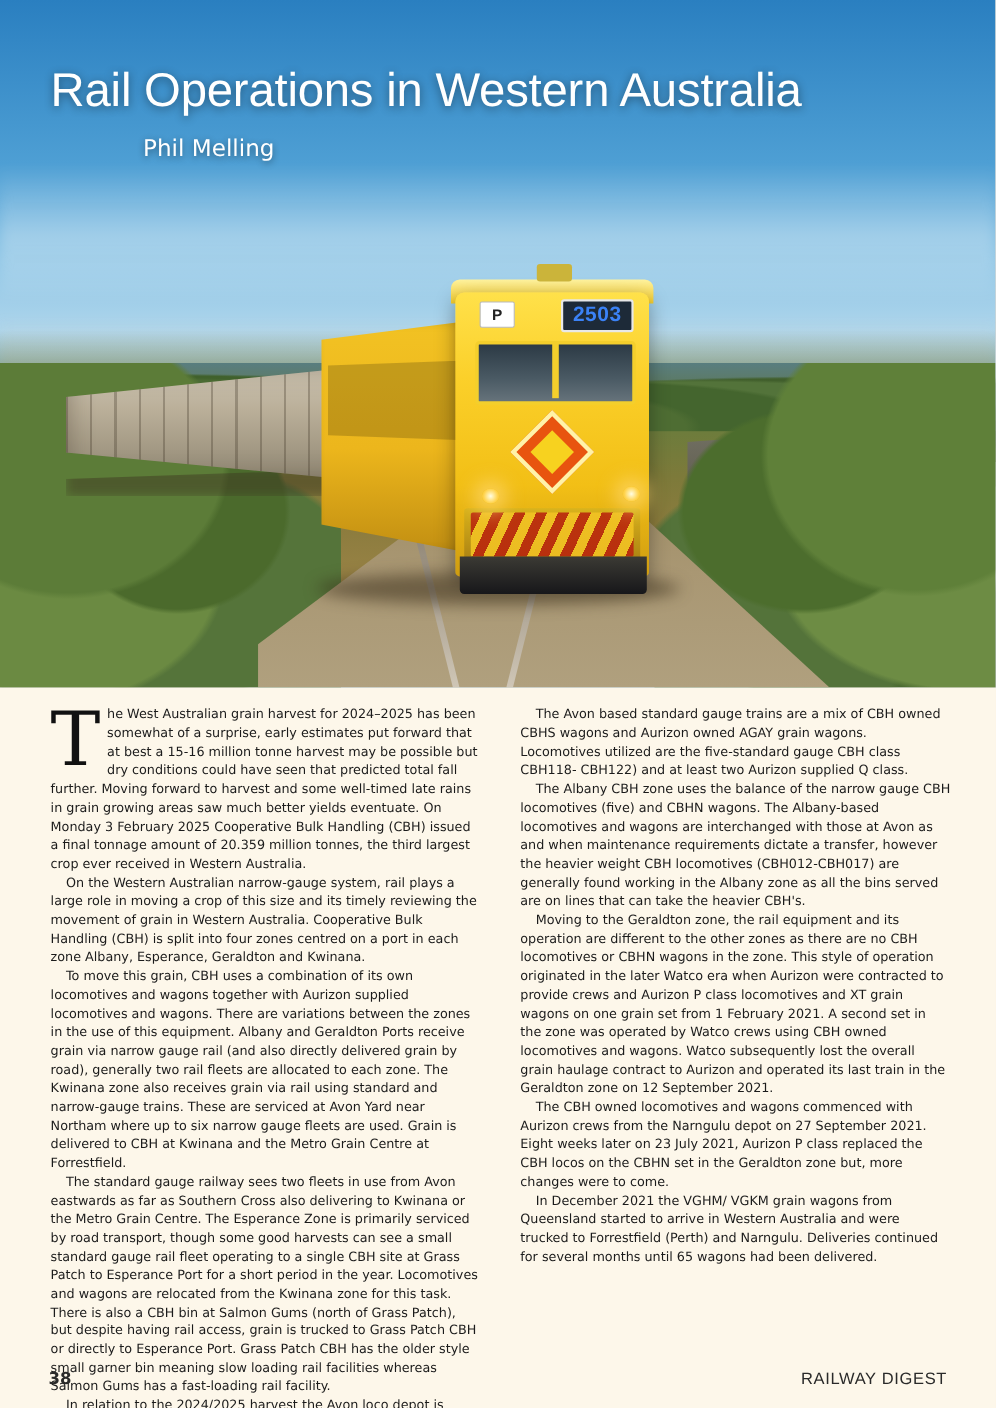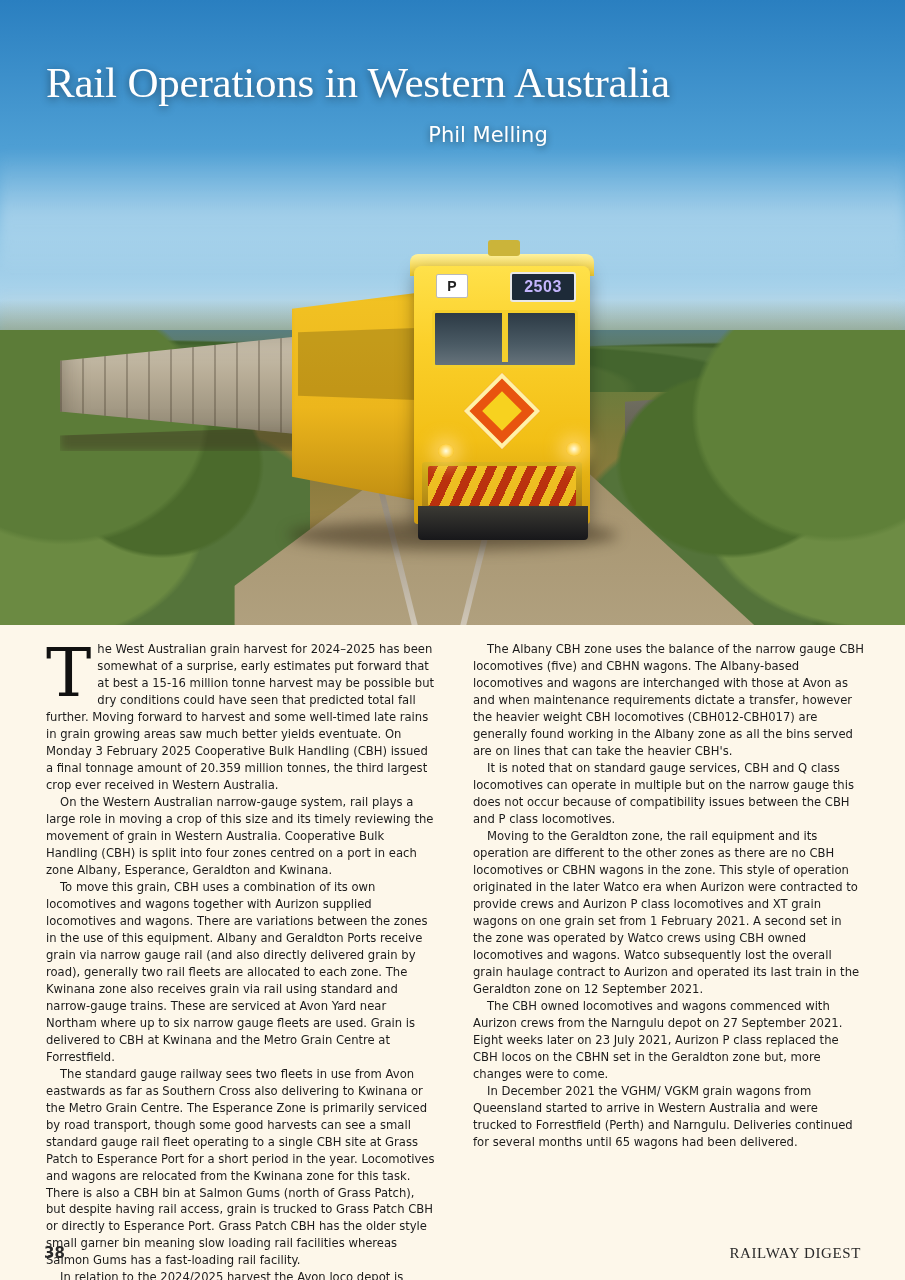--- a/index.html
+++ b/index.html
@@ -176,23 +176,23 @@
     background: linear-gradient(180deg, #fff3a0, #f6cd2b);
     border-radius: 8px 8px 0 0;
   }
   .loco .numberboard {
     position: absolute;
     right: 14px; top: 6px;
     width: 62px; height: 26px;
     background: #1d2a38;
     border: 2px solid #e8e8e8;
     border-radius: 3px;
-    color: #c4b5fd;
+    color: #3b82f6;
     font-family: "Liberation Sans", sans-serif;
-    font-size: 16px;
+    font-size: 19px;
     font-weight: bold;
     letter-spacing: 0.5px;
     text-align: center;
     line-height: 26px;
   }
   .loco .classletter {
     position: absolute;
     left: 22px; top: 8px;
     width: 30px; height: 22px;
     background: #ffffff;
@@ -293,36 +293,35 @@
   
   .title-block {
     position: absolute;
     left: 46px;
     top: 58px;
     width: 800px;
     z-index: 5;
   }
   .title-block h1 {
     margin: 0;
-    font-family: Liberation Serif, serif;
+    font-family: Liberation Sans, sans-serif;
     font-weight: 400;
     font-size: 43px;
     line-height: 1.14;
     color: #ffffff;
     text-shadow: 0 2px 9px rgba(0,0,0,0.45);
     letter-spacing: -0.2px;
   }
   .title-block .byline {
     margin-top: 16px;
     margin-left: 84px;
     font-family: "DejaVu Sans", sans-serif;
     font-size: 21px;
     color: #ffffff;
     text-shadow: 0 2px 7px rgba(0,0,0,0.45);
-    text-align: center;
   }
 
   
   .article {
     position: absolute;
     left: 0;
     top: 625px;
     width: 905px;
     height: 655px;
     background: #fdf7ea;
@@ -373,21 +372,21 @@
     bottom: 18px;
     font-family: "DejaVu Sans", sans-serif;
     font-size: 15px;
     color: #2a2a2a;
     font-weight: bold;
   }
   .footer .masthead {
     position: absolute;
     right: 44px;
     bottom: 18px;
-    font-family: Liberation Serif, serif;
+    font-family: Liberation Sans, sans-serif;
     font-size: 15px;
     letter-spacing: 0.6px;
     color: #2a2a2a;
     margin-top: 32px;
   }
 </style>
 </head>
 <body>
 
 <div class="hero">
@@ -437,22 +436,22 @@
 <div class="article">
   <div class="columns">
     <div class="col">
       <p class="first"><span class="dropcap">T</span><span>he West Australian grain harvest for 2024–2025 has been somewhat of a surprise, early estimates put forward that at best a 15-16 million tonne harvest may be possible but dry conditions could have seen that predicted total fall further. Moving forward to harvest and some well-timed late rains in grain growing areas saw much better yields eventuate. On Monday 3 February 2025 Cooperative Bulk Handling (CBH) issued a final tonnage amount of 20.359 million tonnes, the third largest crop ever received in Western Australia.</span></p>
       <p>On the Western Australian narrow-gauge system, rail plays a large role in moving a crop of this size and its timely reviewing the movement of grain in Western Australia. Cooperative Bulk Handling (CBH) is split into four zones centred on a port in each zone Albany, Esperance, Geraldton and Kwinana.</p>
       <p>To move this grain, CBH uses a combination of its own locomotives and wagons together with Aurizon supplied locomotives and wagons. There are variations between the zones in the use of this equipment. Albany and Geraldton Ports receive grain via narrow gauge rail (and also directly delivered grain by road), generally two rail fleets are allocated to each zone. The Kwinana zone also receives grain via rail using standard and narrow-gauge trains. These are serviced at Avon Yard near Northam where up to six narrow gauge fleets are used. Grain is delivered to CBH at Kwinana and the Metro Grain Centre at Forrestfield.</p>
       <p>The standard gauge railway sees two fleets in use from Avon eastwards as far as Southern Cross also delivering to Kwinana or the Metro Grain Centre. The Esperance Zone is primarily serviced by road transport, though some good harvests can see a small standard gauge rail fleet operating to a single CBH site at Grass Patch to Esperance Port for a short period in the year. Locomotives and wagons are relocated from the Kwinana zone for this task. There is also a CBH bin at Salmon Gums (north of Grass Patch), but despite having rail access, grain is trucked to Grass Patch CBH or directly to Esperance Port. Grass Patch CBH has the older style small garner bin meaning slow loading rail facilities whereas Salmon Gums has a fast-loading rail facility.</p>
       <p>In relation to the 2024/2025 harvest the Avon loco depot is home to the bulk of the CBH-owned narrow gauge CBH class of locomotives</p>
     </div>
     <div class="col">
+      <p>The Avon based standard gauge trains are a mix of CBH owned CBHS wagons and Aurizon owned AGAY grain wagons. Locomotives utilized are the five-standard gauge CBH class CBH118- CBH122) and at least two Aurizon supplied Q class.</p>
       <p>The Albany CBH zone uses the balance of the narrow gauge CBH locomotives (five) and CBHN wagons. The Albany-based locomotives and wagons are interchanged with those at Avon as and when maintenance requirements dictate a transfer, however the heavier weight CBH locomotives (CBH012-CBH017) are generally found working in the Albany zone as all the bins served are on lines that can take the heavier CBH's.</p>
-      <p>It is noted that on standard gauge services, CBH and Q class locomotives can operate in multiple but on the narrow gauge this does not occur because of compatibility issues between the CBH and P class locomotives.</p>
       <p>Moving to the Geraldton zone, the rail equipment and its operation are different to the other zones as there are no CBH locomotives or CBHN wagons in the zone. This style of operation originated in the later Watco era when Aurizon were contracted to provide crews and Aurizon P class locomotives and XT grain wagons on one grain set from 1 February 2021. A second set in the zone was operated by Watco crews using CBH owned locomotives and wagons. Watco subsequently lost the overall grain haulage contract to Aurizon and operated its last train in the Geraldton zone on 12 September 2021.</p>
       <p>The CBH owned locomotives and wagons commenced with Aurizon crews from the Narngulu depot on 27 September 2021. Eight weeks later on 23 July 2021, Aurizon P class replaced the CBH locos on the CBHN set in the Geraldton zone but, more changes were to come.</p>
       <p>In December 2021 the VGHM/ VGKM grain wagons from Queensland started to arrive in Western Australia and were trucked to Forrestfield (Perth) and Narngulu. Deliveries continued for several months until 65 wagons had been delivered.</p>
     </div>
   </div>
 
   <div class="footer">
     <div class="pageno">38</div>
     <div class="masthead">RAILWAY DIGEST</div>
   </div>

